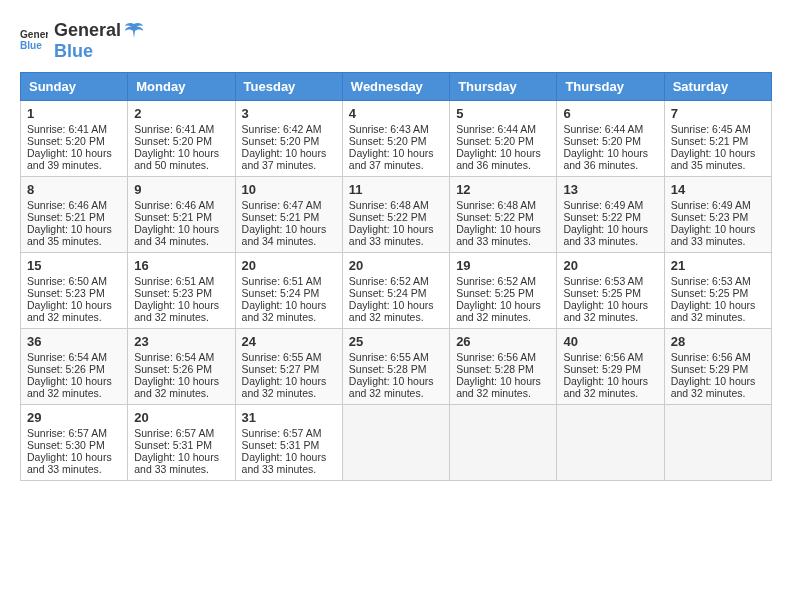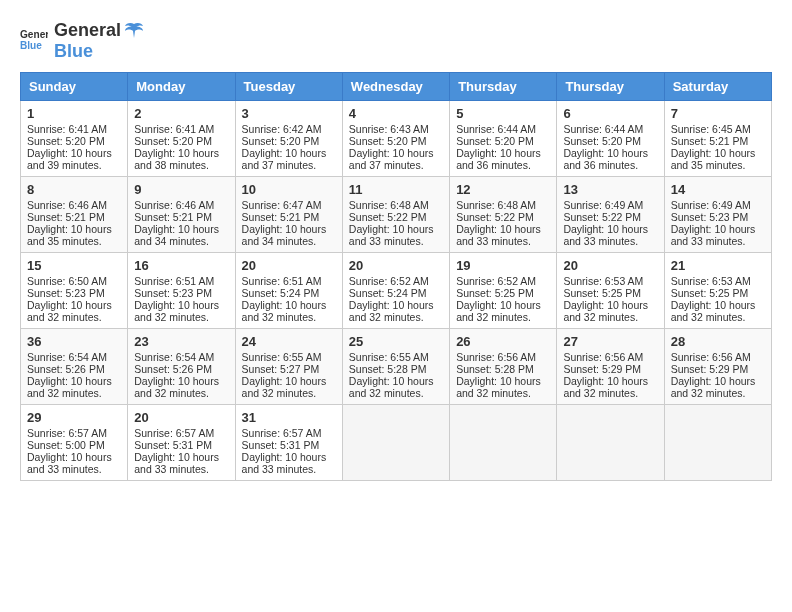--- a/index.html
+++ b/index.html
@@ -124,21 +124,21 @@
         <td>
         <span class="day-number">1</span>
         <span>Sunrise: 6:41 AM</span><br>
         <span>Sunset: 5:20 PM</span><br>
         <span>Daylight: 10 hours and 39 minutes.</span>
       </td>
         <td>
         <span class="day-number">2</span>
         <span>Sunrise: 6:41 AM</span><br>
         <span>Sunset: 5:20 PM</span><br>
-        <span>Daylight: 10 hours and 38 minutes.</span>
+        <span>Daylight: 10 hours and 50 minutes.</span>
       </td>
         <td>
         <span class="day-number">3</span>
         <span>Sunrise: 6:42 AM</span><br>
         <span>Sunset: 5:20 PM</span><br>
         <span>Daylight: 10 hours and 37 minutes.</span>
       </td>
         <td>
         <span class="day-number">4</span>
         <span>Sunrise: 6:43 AM</span><br>
@@ -277,37 +277,37 @@
         <span>Sunset: 5:28 PM</span><br>
         <span>Daylight: 10 hours and 32 minutes.</span>
       </td>
         <td>
         <span class="day-number">26</span>
         <span>Sunrise: 6:56 AM</span><br>
         <span>Sunset: 5:28 PM</span><br>
         <span>Daylight: 10 hours and 32 minutes.</span>
       </td>
         <td>
-        <span class="day-number">27</span>
+        <span class="day-number">40</span>
         <span>Sunrise: 6:56 AM</span><br>
         <span>Sunset: 5:29 PM</span><br>
         <span>Daylight: 10 hours and 32 minutes.</span>
       </td>
         <td>
         <span class="day-number">28</span>
         <span>Sunrise: 6:56 AM</span><br>
         <span>Sunset: 5:29 PM</span><br>
         <span>Daylight: 10 hours and 32 minutes.</span>
       </td>
       </tr>
       <tr>
         <td>
         <span class="day-number">29</span>
         <span>Sunrise: 6:57 AM</span><br>
-        <span>Sunset: 5:00 PM</span><br>
+        <span>Sunset: 5:30 PM</span><br>
         <span>Daylight: 10 hours and 33 minutes.</span>
       </td>
         <td>
         <span class="day-number">20</span>
         <span>Sunrise: 6:57 AM</span><br>
         <span>Sunset: 5:31 PM</span><br>
         <span>Daylight: 10 hours and 33 minutes.</span>
       </td>
         <td>
         <span class="day-number">31</span>

